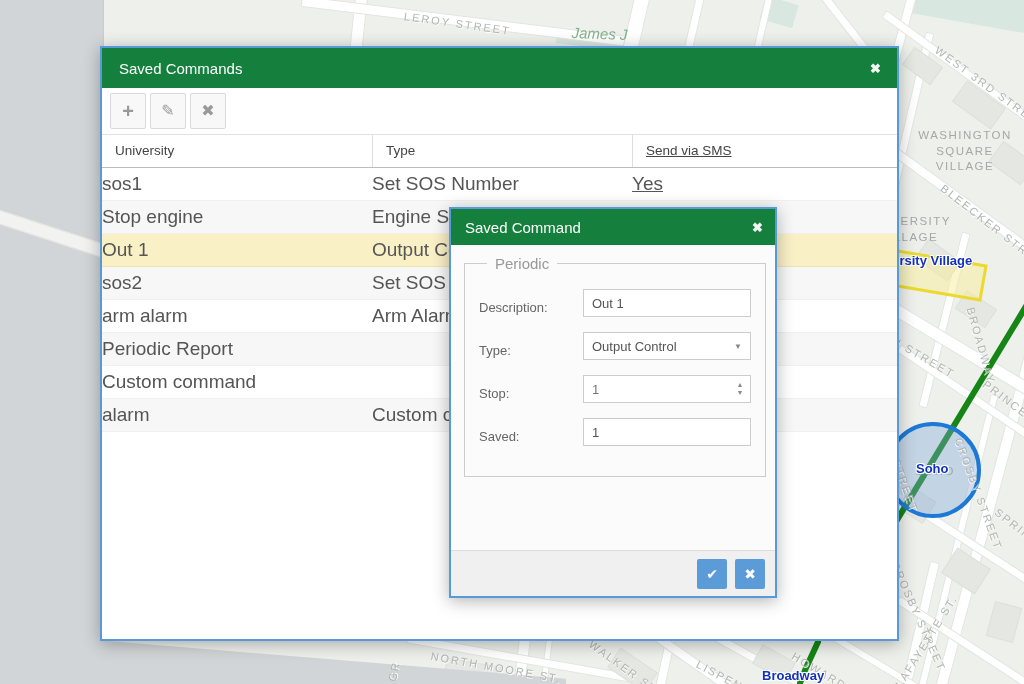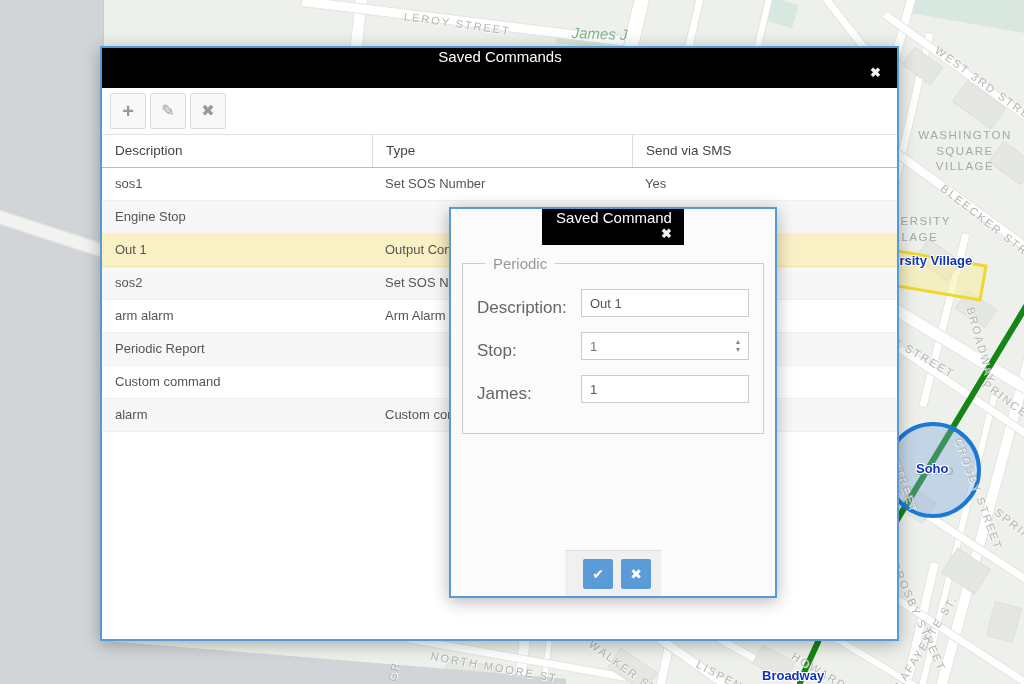--- a/index.html
+++ b/index.html
@@ -24,51 +24,51 @@
   .place{ font-size:11.5px; color:#a4a8a6; letter-spacing:1.5px; text-align:center;
           width:114px; line-height:1.35; white-space:pre-line; }
   .geo  { font-size:13px; color:#1133bb; font-weight:700; white-space:nowrap;
           text-shadow:-1px -1px 0 #fff,1px -1px 0 #fff,-1px 1px 0 #fff,1px 1px 0 #fff; }
   .park { font-size:15px; color:#84b48c; font-style:italic; white-space:nowrap; }
   .overlay-svg { position:absolute; inset:0; z-index:2; }
 
   
   .dialog { position:absolute; background:#fff; border:2px solid #569ad8;
             box-shadow:0 3px 16px rgba(0,0,0,.3); }
-  .dlg-header { background:#000000; color:#fdfdfd; display:flex; align-items:center;flex-direction:column; }
+  .dlg-header { background:#15803d; color:#fdfdfd; display:flex; align-items:center; }
   .dlg-title { font-size:15px; }
   .dlg-close { margin-left:auto; color:#fff; font-weight:bold; font-size:13px;
                cursor:pointer; opacity:.95; }
 
   
   .dlg-main { left:100px; top:46px; width:799px; height:595px; z-index:10; }
   .dlg-main .dlg-header { height:40px; padding:0 16px 0 17px; }
   .toolbar { height:46px; background:#fff; padding:5px 8px; display:flex; align-items:center; }
   .tbtn { width:36px; height:36px; margin-right:4px; background:#f8f8f8; border:1px solid #dadada;
           border-radius:2px; color:#999; font-size:16px; line-height:34px; text-align:center; cursor:pointer; }
   .tbtn.plus { font-size:20px; font-weight:bold; }
   .thead { display:flex; border-top:1px solid #e2e2e2; border-bottom:1px solid #bcbcbc; background:#fff; }
   .th { height:32px; line-height:31px; font-size:13.5px; color:#444; padding-left:13px; }
   .th + .th { border-left:1px solid #ddd; }
-  .c1 { width:270px; } .c2 { width:260px; } .c3 { flex:1; }
+  .c1 { width:270px; } .c2 { width:260px; } .c3 { flex:1;text-decoration:underline; }
   .trow { display:flex; height:33px; border-bottom:1px solid #f0f0f0; background:#fff; cursor:pointer; }
   .trow.alt { background:#f7f7f7; }
   .trow.sel { background:#faf0c6; border-bottom-color:#f0e3b0; }
-  .td { line-height:32px; font-size:13px; color:#555; padding-left:13px;
+  .td { line-height:32px; font-size:19px; color:#555; 
         white-space:nowrap; overflow:hidden; }
 
   
   .dlg-form { left:449px; top:207px; width:328px; height:391px; z-index:20;
-              display:flex; flex-direction:column; background:#fbfbfb;align-items:center; }
+              display:flex; flex-direction:column; background:#fbfbfb; }
   .dlg-form .dlg-header { height:36px; padding:0 12px 0 14px; flex:0 0 36px; }
   .form-body { flex:1; padding:10px 13px 0; }
   fieldset { border:1px solid #ccc; padding:2px 14px 30px; background:transparent; }
   legend { color:#999; font-size:15px; padding:0 8px; margin-left:8px; }
   .frow { display:flex; align-items:center; margin-top:15px; height:28px; }
-  .flabel { width:104px; font-size:17px; color:#666; flex:0 0 104px;margin-top:9px; }
+  .flabel { width:104px; font-size:13px; color:#666; flex:0 0 104px;margin-top:9px; }
   .tinput { width:168px; height:28px; border:1px solid #ccc; background:#fff; font-size:13px;
             color:#555; padding:0 8px; font-family:"Liberation Sans", sans-serif; }
   .cbox { width:15px; height:15px; border:1px solid #b5b5b5; border-radius:2px; background:#fff;
           display:inline-block; cursor:pointer; }
   .selbox { width:168px; height:28px; border:1px solid #ccc; background:#fff; display:flex;
             align-items:center; padding:0 8px; font-size:13px; color:#555; cursor:pointer; }
   .caret { margin-left:auto; font-size:8px; color:#888; }
   .spinwrap { width:168px; height:28px; border:1px solid #ccc; background:#fff; display:flex; }
   .spinwrap input { flex:1; border:0; outline:0; font-size:13px; color:#777; padding:0 8px;
                     font-family:"Liberation Sans", sans-serif; background:transparent; width:100px; }
@@ -181,31 +181,32 @@
         <span>+</span>
       </div>
       <div class="tbtn">
         <span>✎</span>
       </div>
       <div class="tbtn">
         <span>✖</span>
       </div>
     </div>
     <div class="thead">
-      <div class="th c1">Description</div>
+      <div class="th c1">University</div>
       <div class="th c2">Type</div>
       <div class="th c3">Send via SMS</div>
     </div>
     <div>
         <div class="trow">
           <div class="td c1">sos1</div>
           <div class="td c2">Set SOS Number</div>
           <div class="td c3">Yes</div>
         </div>
         <div class="trow alt">
+          <div class="td c1">Stop engine</div>
           <div class="td c2">Engine Stop</div>
           <div class="td c3"></div>
         </div>
         <div class="trow sel">
           <div class="td c1">Out 1</div>
           <div class="td c2">Output Control</div>
           <div class="td c3"></div>
         </div>
         <div class="trow alt">
           <div class="td c1">sos2</div>
@@ -237,33 +238,40 @@
     <div class="dlg-header">
       <span class="dlg-title">Saved Command</span>
       <span class="dlg-close">✖</span>
     </div>
     <div class="form-body">
       <fieldset>
         <legend>Periodic</legend>
         <div class="frow">
           <span class="flabel">Description:</span>
           <input class="tinput" type="text" value="Out 1" style="">
+        </div>
+        <div class="frow">
+          <span class="flabel">Type:</span>
+          <div class="selbox">
+            <span>Output Control</span>
+            <span class="caret">▼</span>
+          </div>
         </div>
         <div class="frow">
           <span class="flabel">Stop:</span>
           <div class="spinwrap">
             <input type="text" value="1" style="">
             <div class="spincol">
               <span>▲</span>
               <span>▼</span>
             </div>
           </div>
         </div>
         <div class="frow">
-          <span class="flabel">James:</span>
+          <span class="flabel">Saved:</span>
           <input class="tinput" type="text" value="1" style="">
         </div>
       </fieldset>
     </div>
     <div class="form-footer">
       <div class="fbtn">
         <span>✔</span>
       </div>
       <div class="fbtn">
         <span>✖</span>

